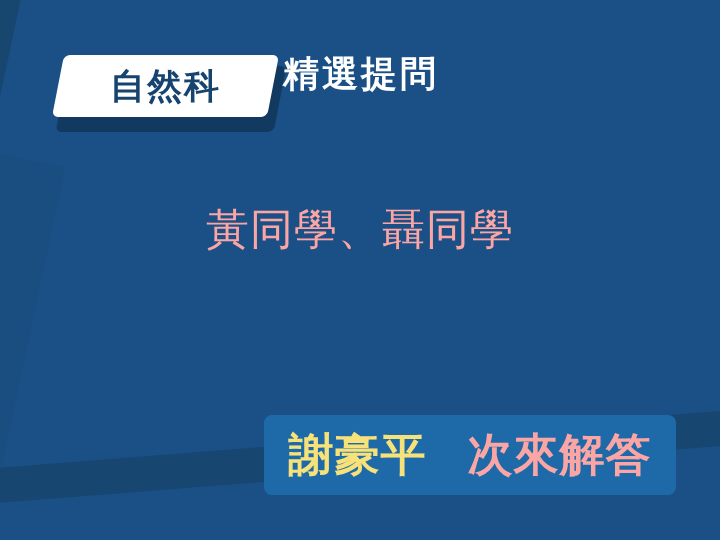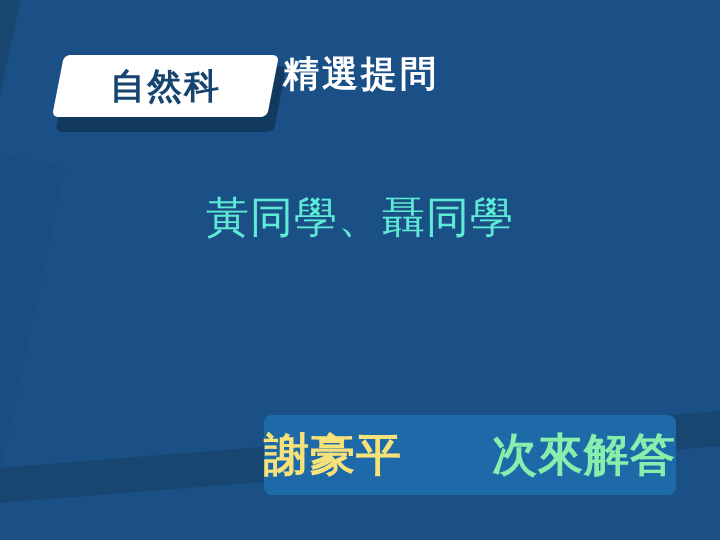--- a/index.html
+++ b/index.html
@@ -106,24 +106,24 @@
   }
   .header-title span {
     display: inline-block;
     transform: skewX(11deg);
   }
 
   
   .question {
     position: absolute;
     left: 0;
-    top: 186px;
+    top: 198px;
     width: 720px;
     text-align: center;
-    color: #5eead4;
+    color: #fca5a5;
     font-size: 43px;
     line-height: 62px;
     letter-spacing: 1px;
   }
   .question .line {
     display: block;
     white-space: nowrap;
   }
 
   
@@ -137,29 +137,29 @@
     border-radius: 8px;
   }
   .answer-text {
     position: absolute;
     left: 264px;
     top: 415px;
     width: 412px;
     height: 80px;
     display: flex;
     align-items: center;
-    justify-content: space-between;
+    justify-content: center;
     font-size: 45px;
     font-weight: bold;
     letter-spacing: 1px;
     white-space: nowrap;
     gap: 41px;
   }
   .answer-name { color: #f7e27a; }
-  .answer-rest { color: #86efac; }
+  .answer-rest { color: #fca5a5; }
 </style>
 </head>
 <body>
 
 <div id="slide">
 
   <div class="band band-left-top"></div>
   <div class="band band-left-bottom"></div>
   <div class="band band-bottom"></div>
   <div class="band band-bottom2"></div>

